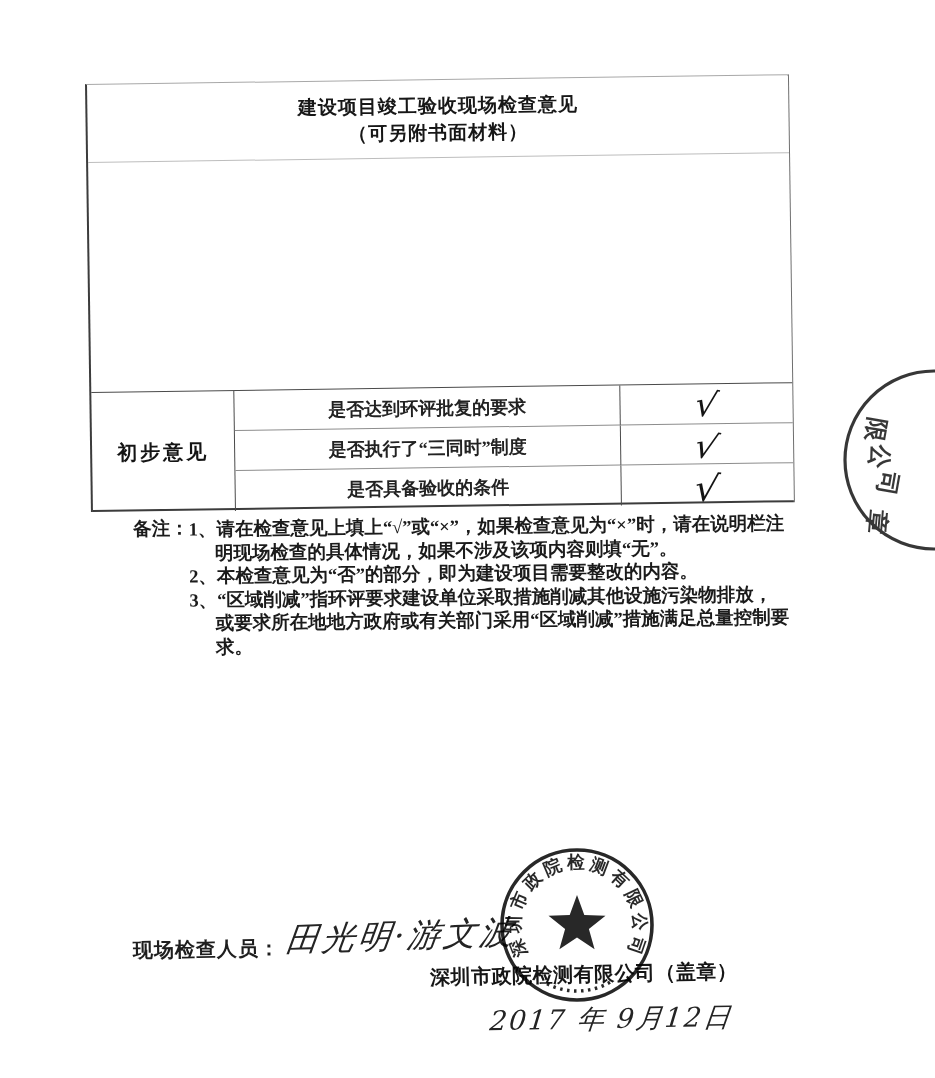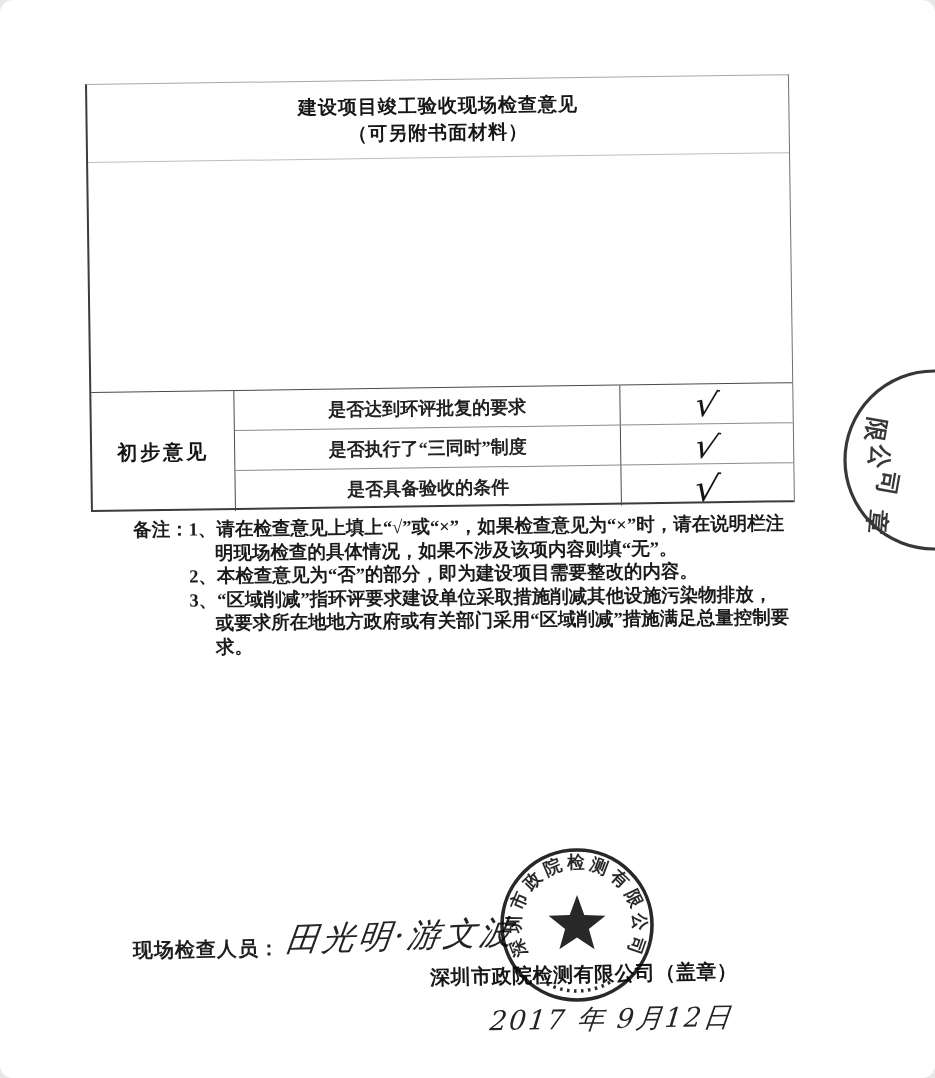--- a/index.html
+++ b/index.html
@@ -1,19 +1,19 @@
 <!DOCTYPE html>
 <html><head>
 <meta charset="utf-8">
 <style>
   html,body{margin:0;padding:0;background:#e8e8e8;}
   .page{
     position:relative;width:935px;height:1078px;margin:0 auto;
     background:#ffffff;overflow:hidden;
-    font-family:"Liberation Serif", serif;color:#1e1e1e;border-radius:13px;
+    font-family:"Liberation Serif", serif;color:#1e1e1e;
   }
   
   .sheet-table{
     position:absolute;left:85px;top:84px;width:701px;height:427px;
     transform:rotate(-0.8deg);transform-origin:left top;
     border-left:2px solid #3c3c3c;
     border-top:1px solid #a8a8a8;
     border-right:1.5px solid #6f6f6f;
   }
   .doc-title{
@@ -54,21 +54,21 @@
     color:#141414;transform:rotate(7deg) skewX(-5deg);display:block;
   }
   .m-cell.r2 .mark{transform:rotate(10deg) skewX(-7deg) translateY(2px);}
   .m-cell.r3 .mark{font-size:37px;transform:rotate(6deg) skewX(-4deg) translateY(4px);}
   
   .notes{
     position:absolute;left:133px;top:519px;width:655px;
     display:flex;transform:rotate(-0.6deg);transform-origin:left top;
     font-size:18.5px;font-weight:600;line-height:23.5px;color:#1b1b1b;
   }
-  .notes-label{flex:0 0 52px;white-space:nowrap;}
+  .notes-label{flex:0 0 52px;white-space:nowrap;font-family:Liberation Mono, monospace;}
   .notes-items{flex:1;}
   .note-item{padding-left:26px;text-indent:-26px;}
   
   .inspector-label{
     position:absolute;left:133px;top:936px;
     font-size:20px;font-weight:bold;letter-spacing:1px;
     transform:rotate(-0.8deg);
   }
   .signature{
     position:absolute;left:286px;top:914px;

